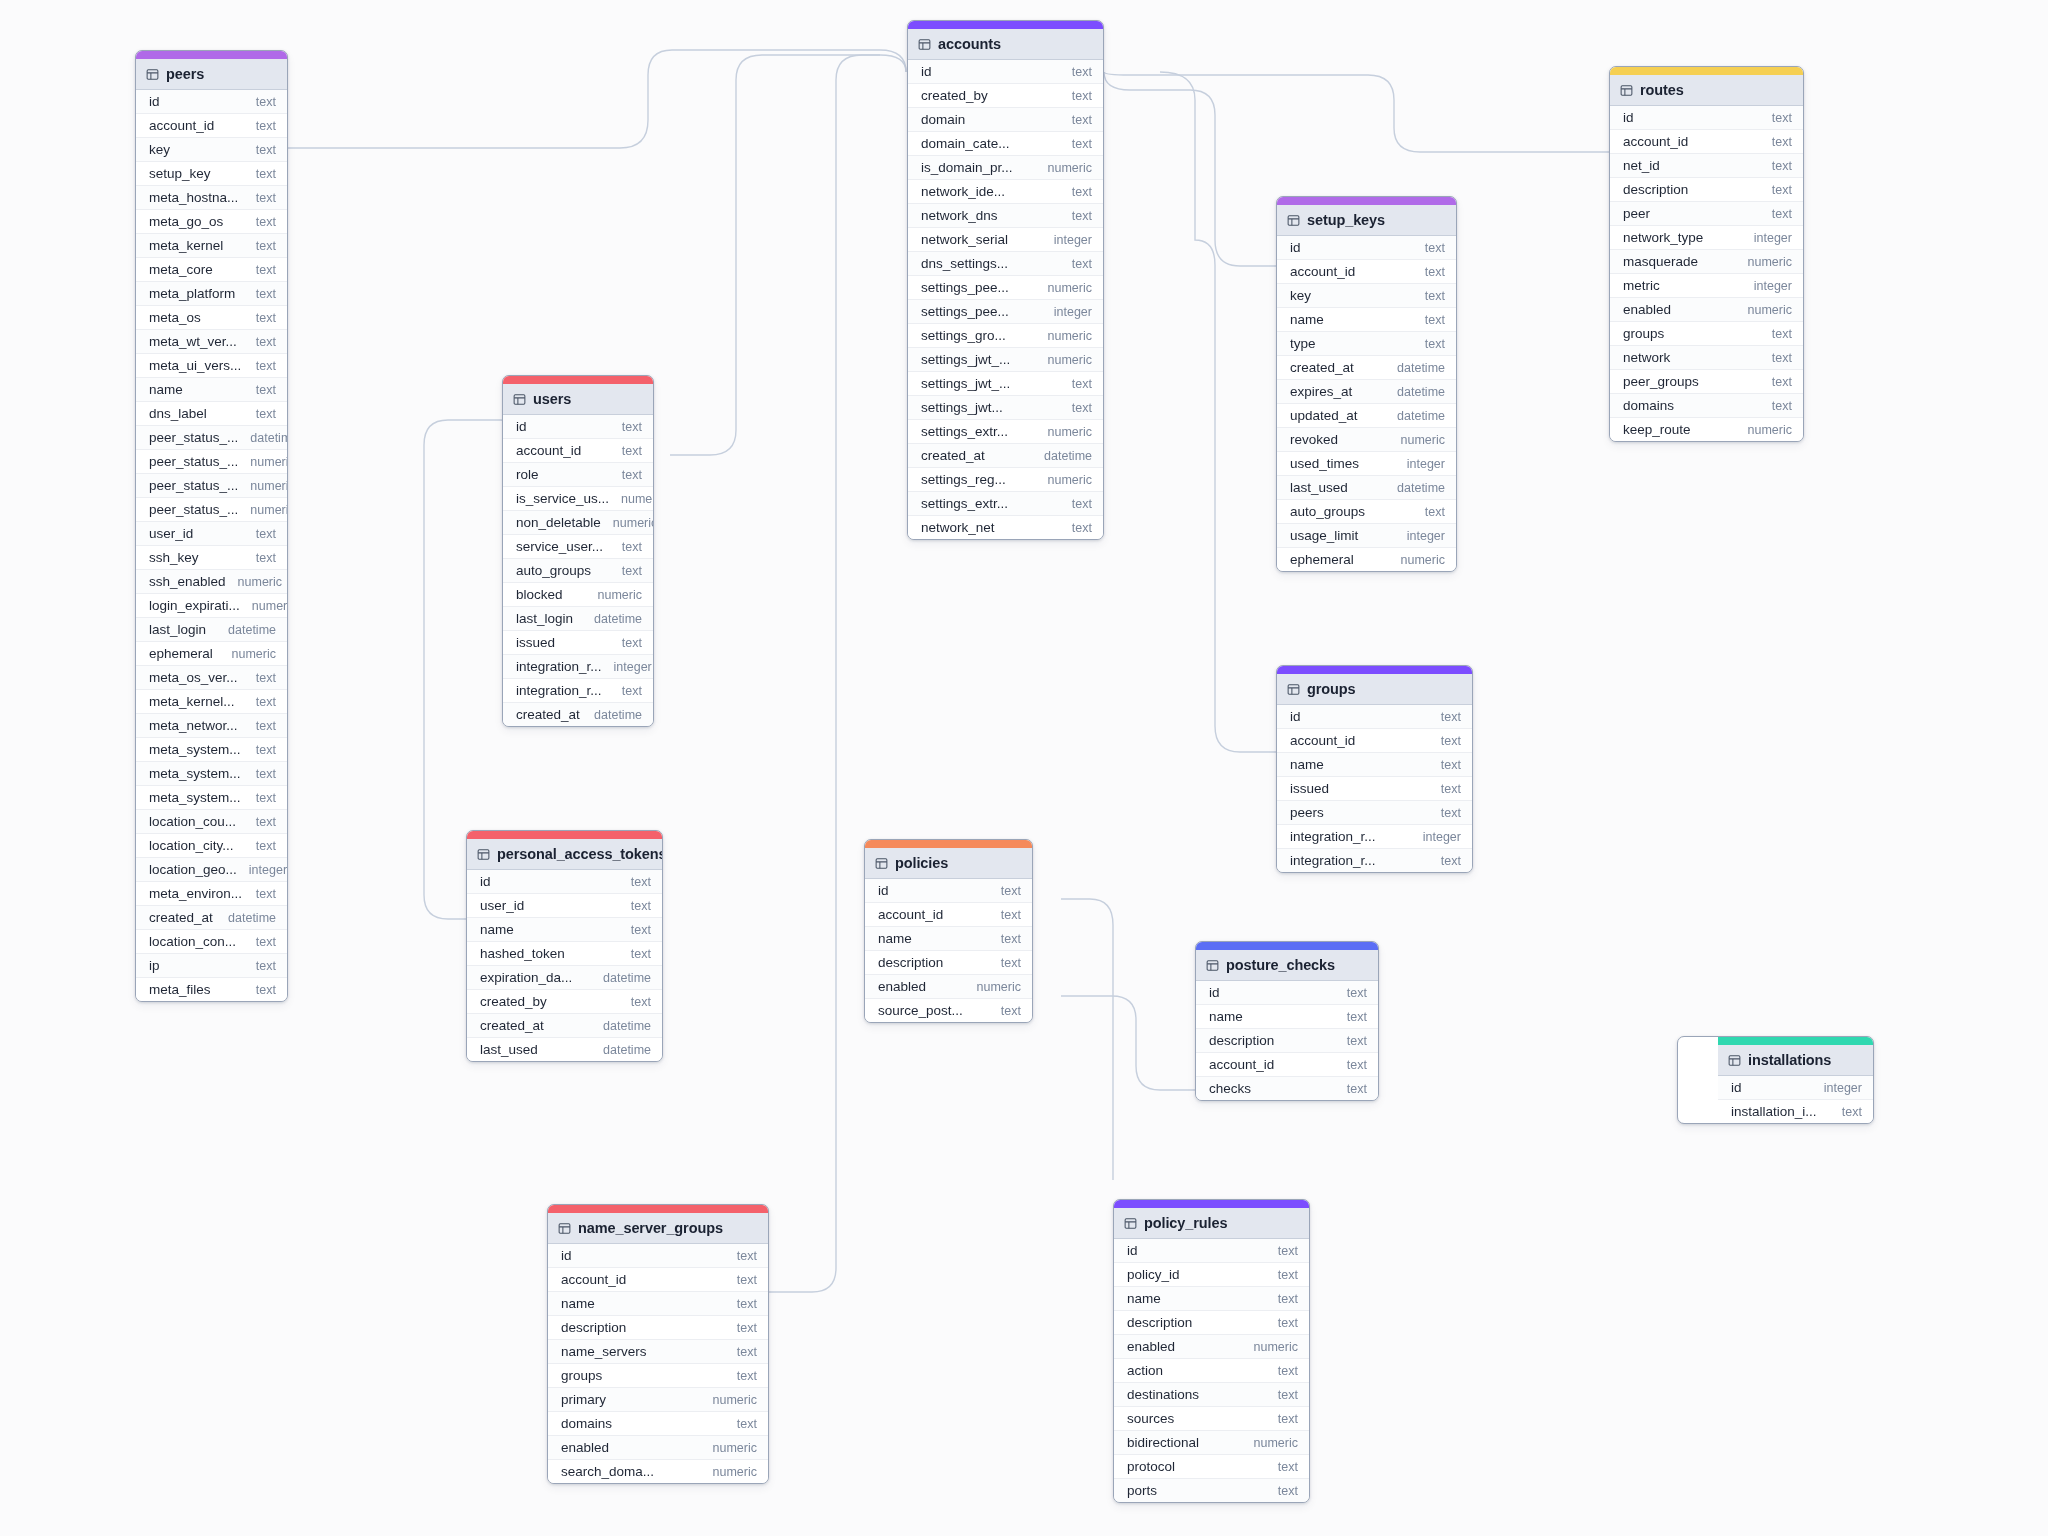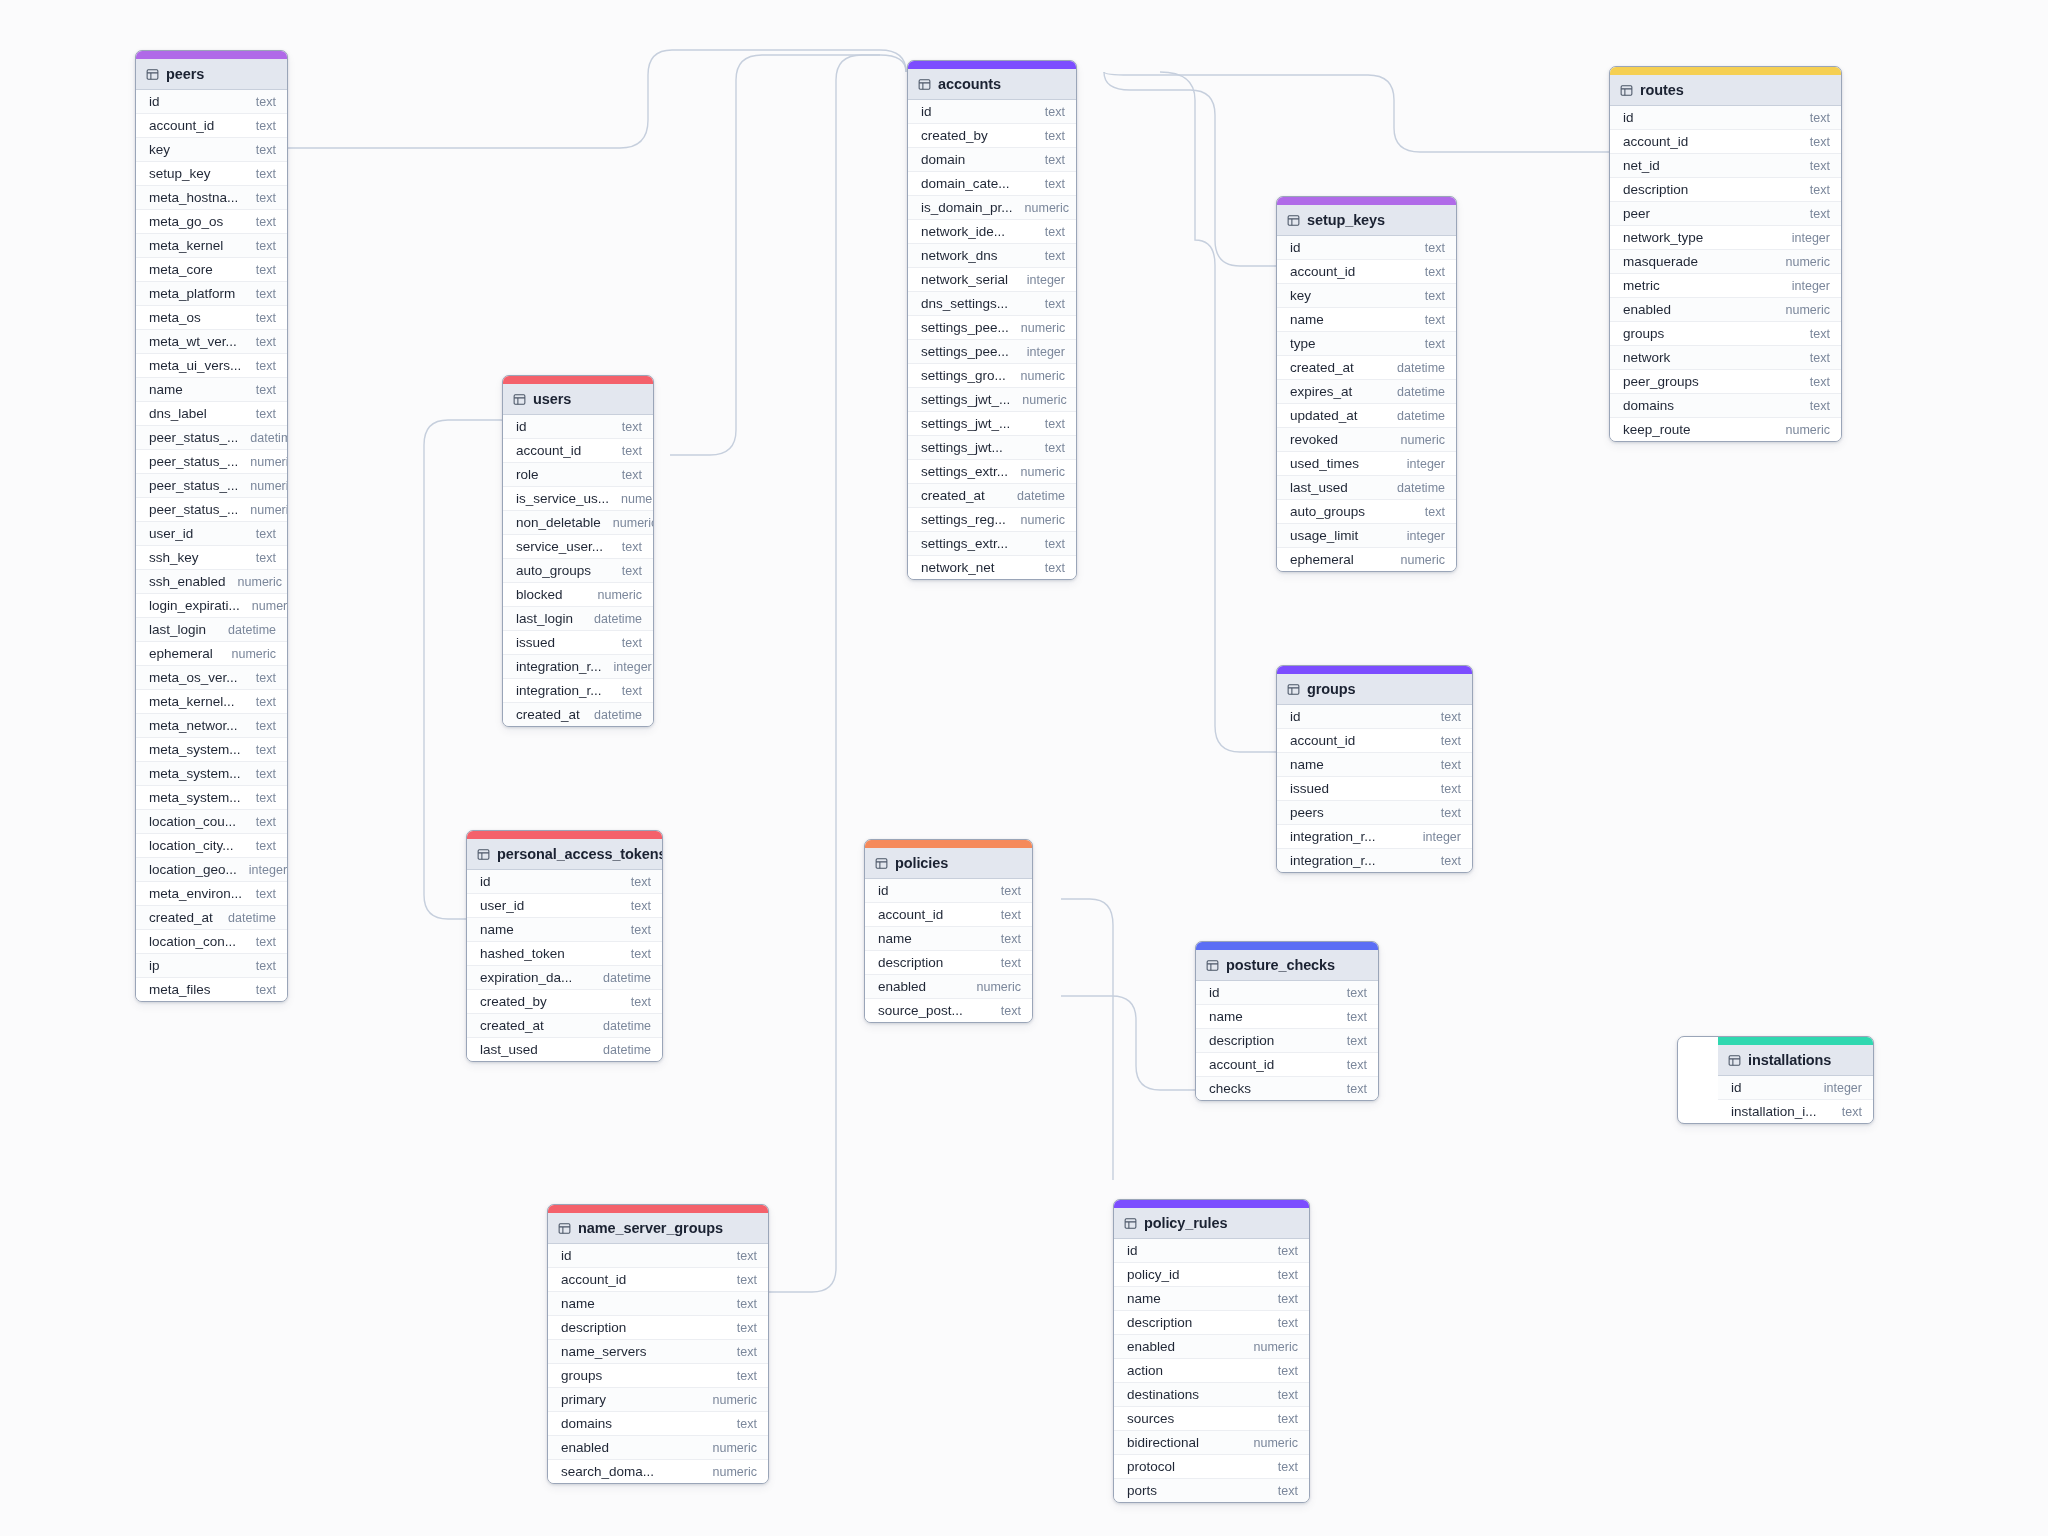--- a/index.html
+++ b/index.html
@@ -313,21 +313,21 @@
         </div>
         <div class="col-row">
           <span class="col-name">integration_r...</span>
           <span class="col-type">text</span>
         </div>
         <div class="col-row">
           <span class="col-name">created_at</span>
           <span class="col-type">datetime</span>
         </div>
       </div>
-      <div class="table-node" style="left: 907px; top: 20px; width: 170px; margin-top: 40px;">
+      <div class="table-node" style="left: 907px; top: 20px; width: 197px;">
         <div class="accent-bar" style="background: rgb(124, 77, 255);"></div>
         <div class="table-header">
           <span>
             <svg class="tbl-icon" width="13" height="13" viewBox="0 0 16 16" fill="none" stroke="#4a5566" stroke-width="1.3">
               <rect x="1.4" y="2.2" width="13.2" height="11.6" rx="1.4"></rect>
               <line x1="1.4" y1="6" x2="14.6" y2="6"></line>
               <line x1="6" y1="6" x2="6" y2="13.8"></line>
             </svg>
           </span>
           <span class="table-title">accounts</span>
@@ -475,21 +475,21 @@
         </div>
         <div class="col-row">
           <span class="col-name">usage_limit</span>
           <span class="col-type">integer</span>
         </div>
         <div class="col-row">
           <span class="col-name">ephemeral</span>
           <span class="col-type">numeric</span>
         </div>
       </div>
-      <div class="table-node" style="left: 1609px; top: 66px; width: 233px;">
+      <div class="table-node" style="left: 1609px; top: 66px; width: 195px;">
         <div class="accent-bar" style="background: rgb(245, 207, 82);"></div>
         <div class="table-header">
           <span>
             <svg class="tbl-icon" width="13" height="13" viewBox="0 0 16 16" fill="none" stroke="#4a5566" stroke-width="1.3">
               <rect x="1.4" y="2.2" width="13.2" height="11.6" rx="1.4"></rect>
               <line x1="1.4" y1="6" x2="14.6" y2="6"></line>
               <line x1="6" y1="6" x2="6" y2="13.8"></line>
             </svg>
           </span>
           <span class="table-title">routes</span>

